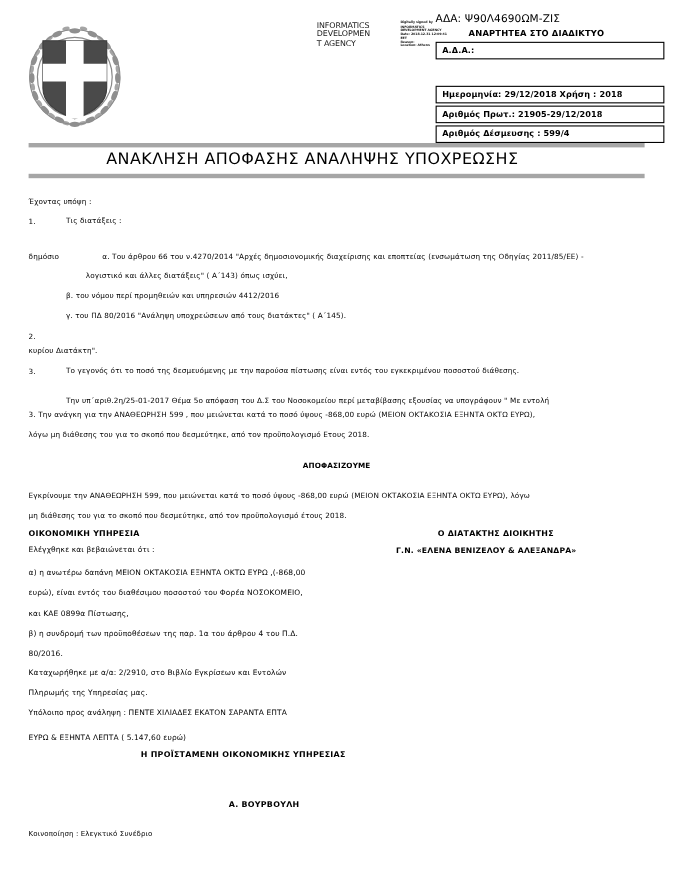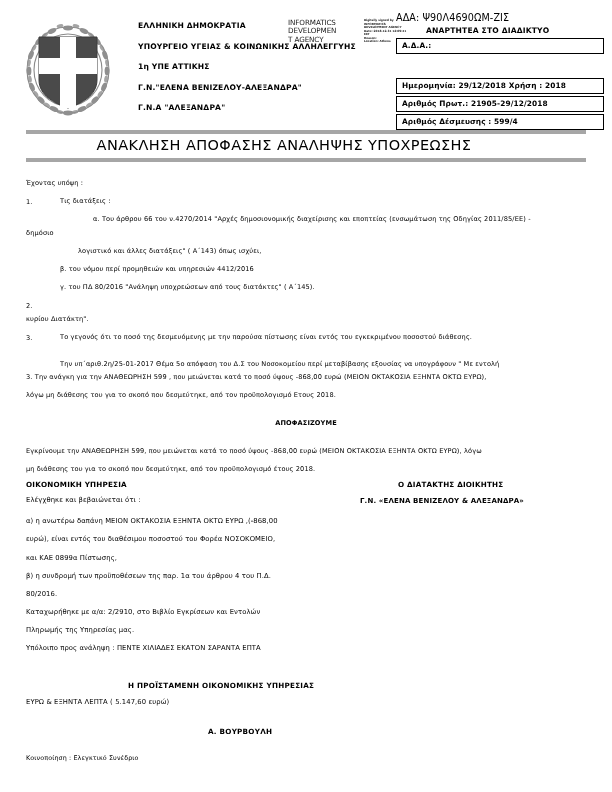--- a/index.html
+++ b/index.html
@@ -245,27 +245,20 @@
             <ellipse cx="38" cy="8" rx="3.4" ry="1.8" transform="rotate(166 38 8)"></ellipse>
           </g>
         </g>
 
         <path d="M17 19 H75 V62 C75 78 58 86 46 90 C34 86 17 78 17 62 Z" fill="#4a4a4a" stroke="#3c3c3c" stroke-width="1"></path>
 
         <path d="M38 19 H54 V40 H75 V56 H54 V90 H38 V56 H17 V40 H38 Z" fill="#ffffff"></path>
       </svg>
     </div>
 
-    <div class="org-block">
-      <div class="org-line">ΕΛΛΗΝΙΚΗ ΔΗΜΟΚΡΑΤΙΑ</div>
-      <div class="org-line">ΥΠΟΥΡΓΕΙΟ ΥΓΕΙΑΣ &amp; ΚΟΙΝΩΝΙΚΗΣ ΑΛΛΗΛΕΓΓΥΗΣ</div>
-      <div class="org-line">1η ΥΠΕ ΑΤΤΙΚΗΣ</div>
-      <div class="org-line">Γ.Ν."ΕΛΕΝΑ ΒΕΝΙΖΕΛΟΥ-ΑΛΕΞΑΝΔΡΑ"</div>
-      <div class="org-line">Γ.Ν.Α "ΑΛΕΞΑΝΔΡΑ"</div>
-    </div>
 
     <div class="ida-stamp">
       <div class="ida-big">INFORMATICS</div>
       <div class="ida-big">DEVELOPMEN</div>
       <div class="ida-big">T AGENCY</div>
       <div class="ida-small">
         <div>Digitally signed by</div>
         <div>INFORMATICS</div>
         <div>DEVELOPMENT AGENCY</div>
         <div>Date: 2018.12.31 12:09:41</div>
@@ -288,21 +281,21 @@
   <div class="doc-title">ΑΝΑΚΛΗΣΗ ΑΠΟΦΑΣΗΣ ΑΝΑΛΗΨΗΣ ΥΠΟΧΡΕΩΣΗΣ</div>
   <div class="rule" id="rule-bot"></div>
 
   <div class="body-area">
 
     <div class="t" style="left:26px; top:10px;">Έχοντας υπόψη :</div>
 
     <div class="num" style="left:26px; top:28px;">1.</div>
     <div class="t" style="left:60px; top:28px;">Τις διατάξεις :</div>
 
-    <div class="t" style="left:78px; top:46px;padding-left:15px;">α. Του άρθρου 66 του ν.4270/2014 "Αρχές δημοσιονομικής διαχείρισης και εποπτείας (ενσωμάτωση της Οδηγίας 2011/85/ΕΕ) -</div>
+    <div class="t" style="left:78px; top:60px;padding-left:15px;">α. Του άρθρου 66 του ν.4270/2014 "Αρχές δημοσιονομικής διαχείρισης και εποπτείας (ενσωμάτωση της Οδηγίας 2011/85/ΕΕ) -</div>
     <div class="t" style="left:26px; top:60px;">δημόσιο</div>
     <div class="t" style="left:78px; top:78px;">λογιστικό και άλλες διατάξεις" ( Α΄143) όπως ισχύει,</div>
     <div class="t" style="left:60px; top:96px;">β. του νόμου περί προμηθειών και υπηρεσιών 4412/2016</div>
     <div class="t" style="left:60px; top:114px;">γ. του ΠΔ 80/2016 "Ανάληψη υποχρεώσεων από τους διατάκτες" ( Α΄145).</div>
 
     <div class="num" style="left:26px; top:132px;">2.</div>
     <div class="t" style="left:60px; top:148px;margin-top:43px;">Την υπ΄αριθ.2η/25-01-2017 Θέμα 5ο απόφαση του Δ.Σ του Νοσοκομείου περί μεταβίβασης εξουσίας να υπογράφουν  " Με εντολή</div>
     <div class="t" style="left:26px; top:146px;">κυρίου Διατάκτη".</div>
 
     <div class="num" style="left:26px; top:164px;">3.</div>
@@ -324,21 +317,21 @@
 
     <div class="tl" style="left:26px; top:497px;">Ελέγχθηκε και βεβαιώνεται ότι :</div>
     <div class="tl" style="left:26px; top:518px;">α) η ανωτέρω δαπάνη ΜΕΙΟΝ ΟΚΤΑΚΟΣΙΑ ΕΞΗΝΤΑ ΟΚΤΩ ΕΥΡΩ ,(-868,00</div>
     <div class="tl" style="left:26px; top:536px;">ευρώ), είναι εντός του διαθέσιμου ποσοστού του Φορέα ΝΟΣΟΚΟΜΕΙΟ,</div>
     <div class="tl" style="left:26px; top:555px;">και ΚΑΕ 0899α Πίστωσης,</div>
     <div class="tl" style="left:26px; top:573px;">β) η συνδρομή των προϋποθέσεων της παρ. 1α του άρθρου 4 του Π.Δ.</div>
     <div class="tl" style="left:26px; top:591px;">80/2016.</div>
     <div class="tl" style="left:26px; top:609px;">Καταχωρήθηκε με α/α: 2/2910,  στο  Βιβλίο  Εγκρίσεων  και  Εντολών</div>
     <div class="tl" style="left:26px; top:627px;">Πληρωμής της Υπηρεσίας μας.</div>
     <div class="tl" style="left:26px; top:645px;">Υπόλοιπο προς ανάληψη : ΠΕΝΤΕ ΧΙΛΙΑΔΕΣ ΕΚΑΤΟΝ ΣΑΡΑΝΤΑ ΕΠΤΑ</div>
-    <div class="tl" style="left:26px; top:699px;text-align:center;">ΕΥΡΩ &amp; ΕΞΗΝΤΑ ΛΕΠΤΑ ( 5.147,60 ευρώ)</div>
+    <div class="tl" style="left:26px; top:668px;text-align:center;">ΕΥΡΩ &amp; ΕΞΗΝΤΑ ΛΕΠΤΑ ( 5.147,60 ευρώ)</div>
   </div>
 
   <div>
     <div class="sig-off" style="left:128px; top:681px;">Η ΠΡΟΪΣΤΑΜΕΝΗ ΟΙΚΟΝΟΜΙΚΗΣ ΥΠΗΡΕΣΙΑΣ</div>
     <div class="sig-off" style="left:208px; top:727px;">Α. ΒΟΥΡΒΟΥΛΗ</div>
     <div class="foot" style="left:26px; top:754px;">Κοινοποίηση : Ελεγκτικό Συνέδριο</div>
   </div>
 
 </div>
 

